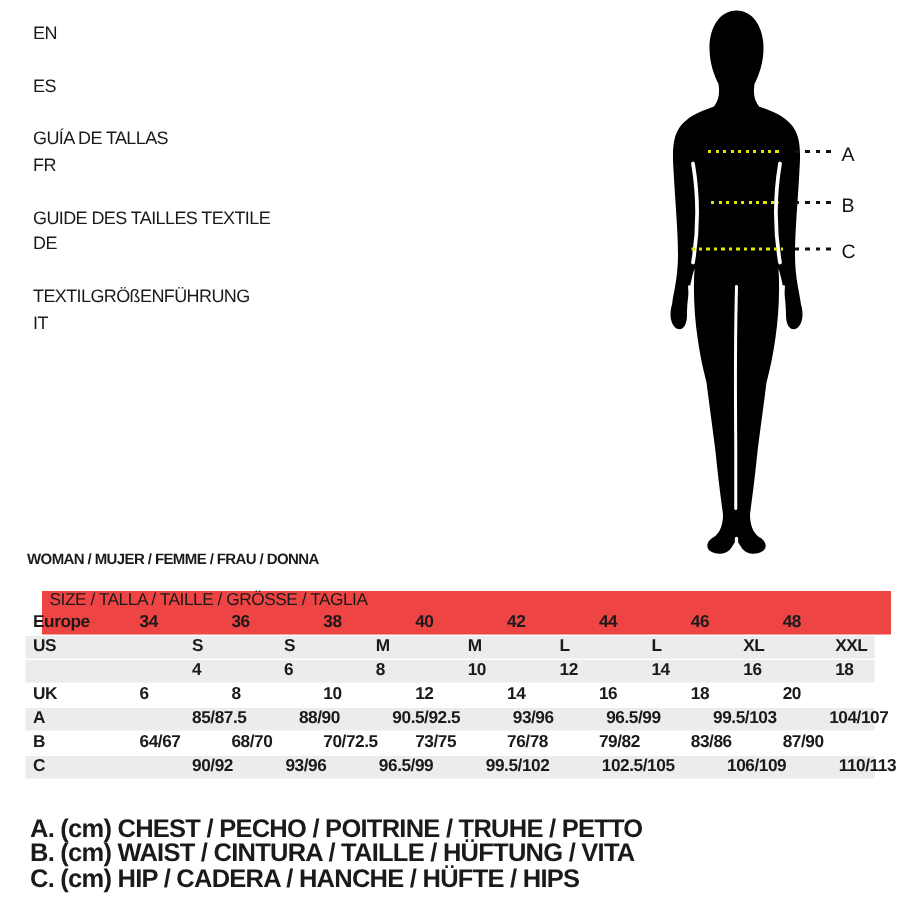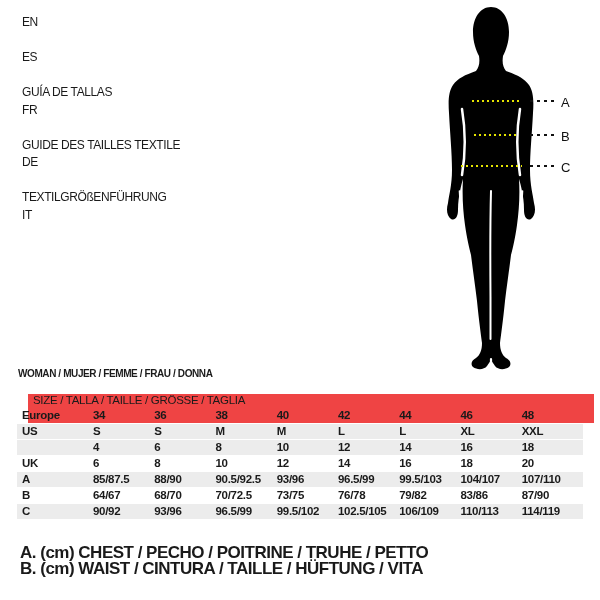--- a/index.html
+++ b/index.html
@@ -19,21 +19,21 @@
   .marker-label{font-size:13px;letter-spacing:0;color:#111;}
 
   
   .section-title{left:18px;top:368px;font-size:10px;font-weight:bold;letter-spacing:-0.4px;}
 
   
   .tbl-header{left:17px;top:394px;width:561px;height:29px;background:#ef4444;
               font-size:11.5px;line-height:13px;padding-left:5px;letter-spacing:-0.3px;margin-left:11px;}
   .tbl-body{left:17px;top:408px;width:566px;}
   .t-row{display:flex;height:15px;line-height:15px;font-size:11.5px;letter-spacing:-0.3px;margin-bottom:1px;font-weight:bold;}
-  .t-row.shaded{background:#ececec;}
+  .t-row.shaded{background:#ececec;gap:35px;}
   .t-label{flex:0 0 71px;padding-left:5px;}
   .t-cell{flex:1 1 0;text-align:left;}
 
   
   .legend{left:20px;top:545px;font-size:17px;font-weight:bold;line-height:16.3px;letter-spacing:-0.5px;}
 </style>
 </head>
 <body>
 
 <div class="page">
@@ -210,15 +210,16 @@
       <span class="t-cell">106/109</span>
       <span class="t-cell">110/113</span>
       <span class="t-cell">114/119</span>
     </div>
 
   </div>
 
   <div class="abs legend">
     <div>A. (cm) CHEST / PECHO / POITRINE / TRUHE / PETTO</div>
     <div>B. (cm) WAIST / CINTURA / TAILLE / HÜFTUNG / VITA</div>
+    <div>C. (cm) HIP / CADERA / HANCHE / HÜFTE / HIPS</div>
   </div>
 
 </div>
 
 </body></html>

